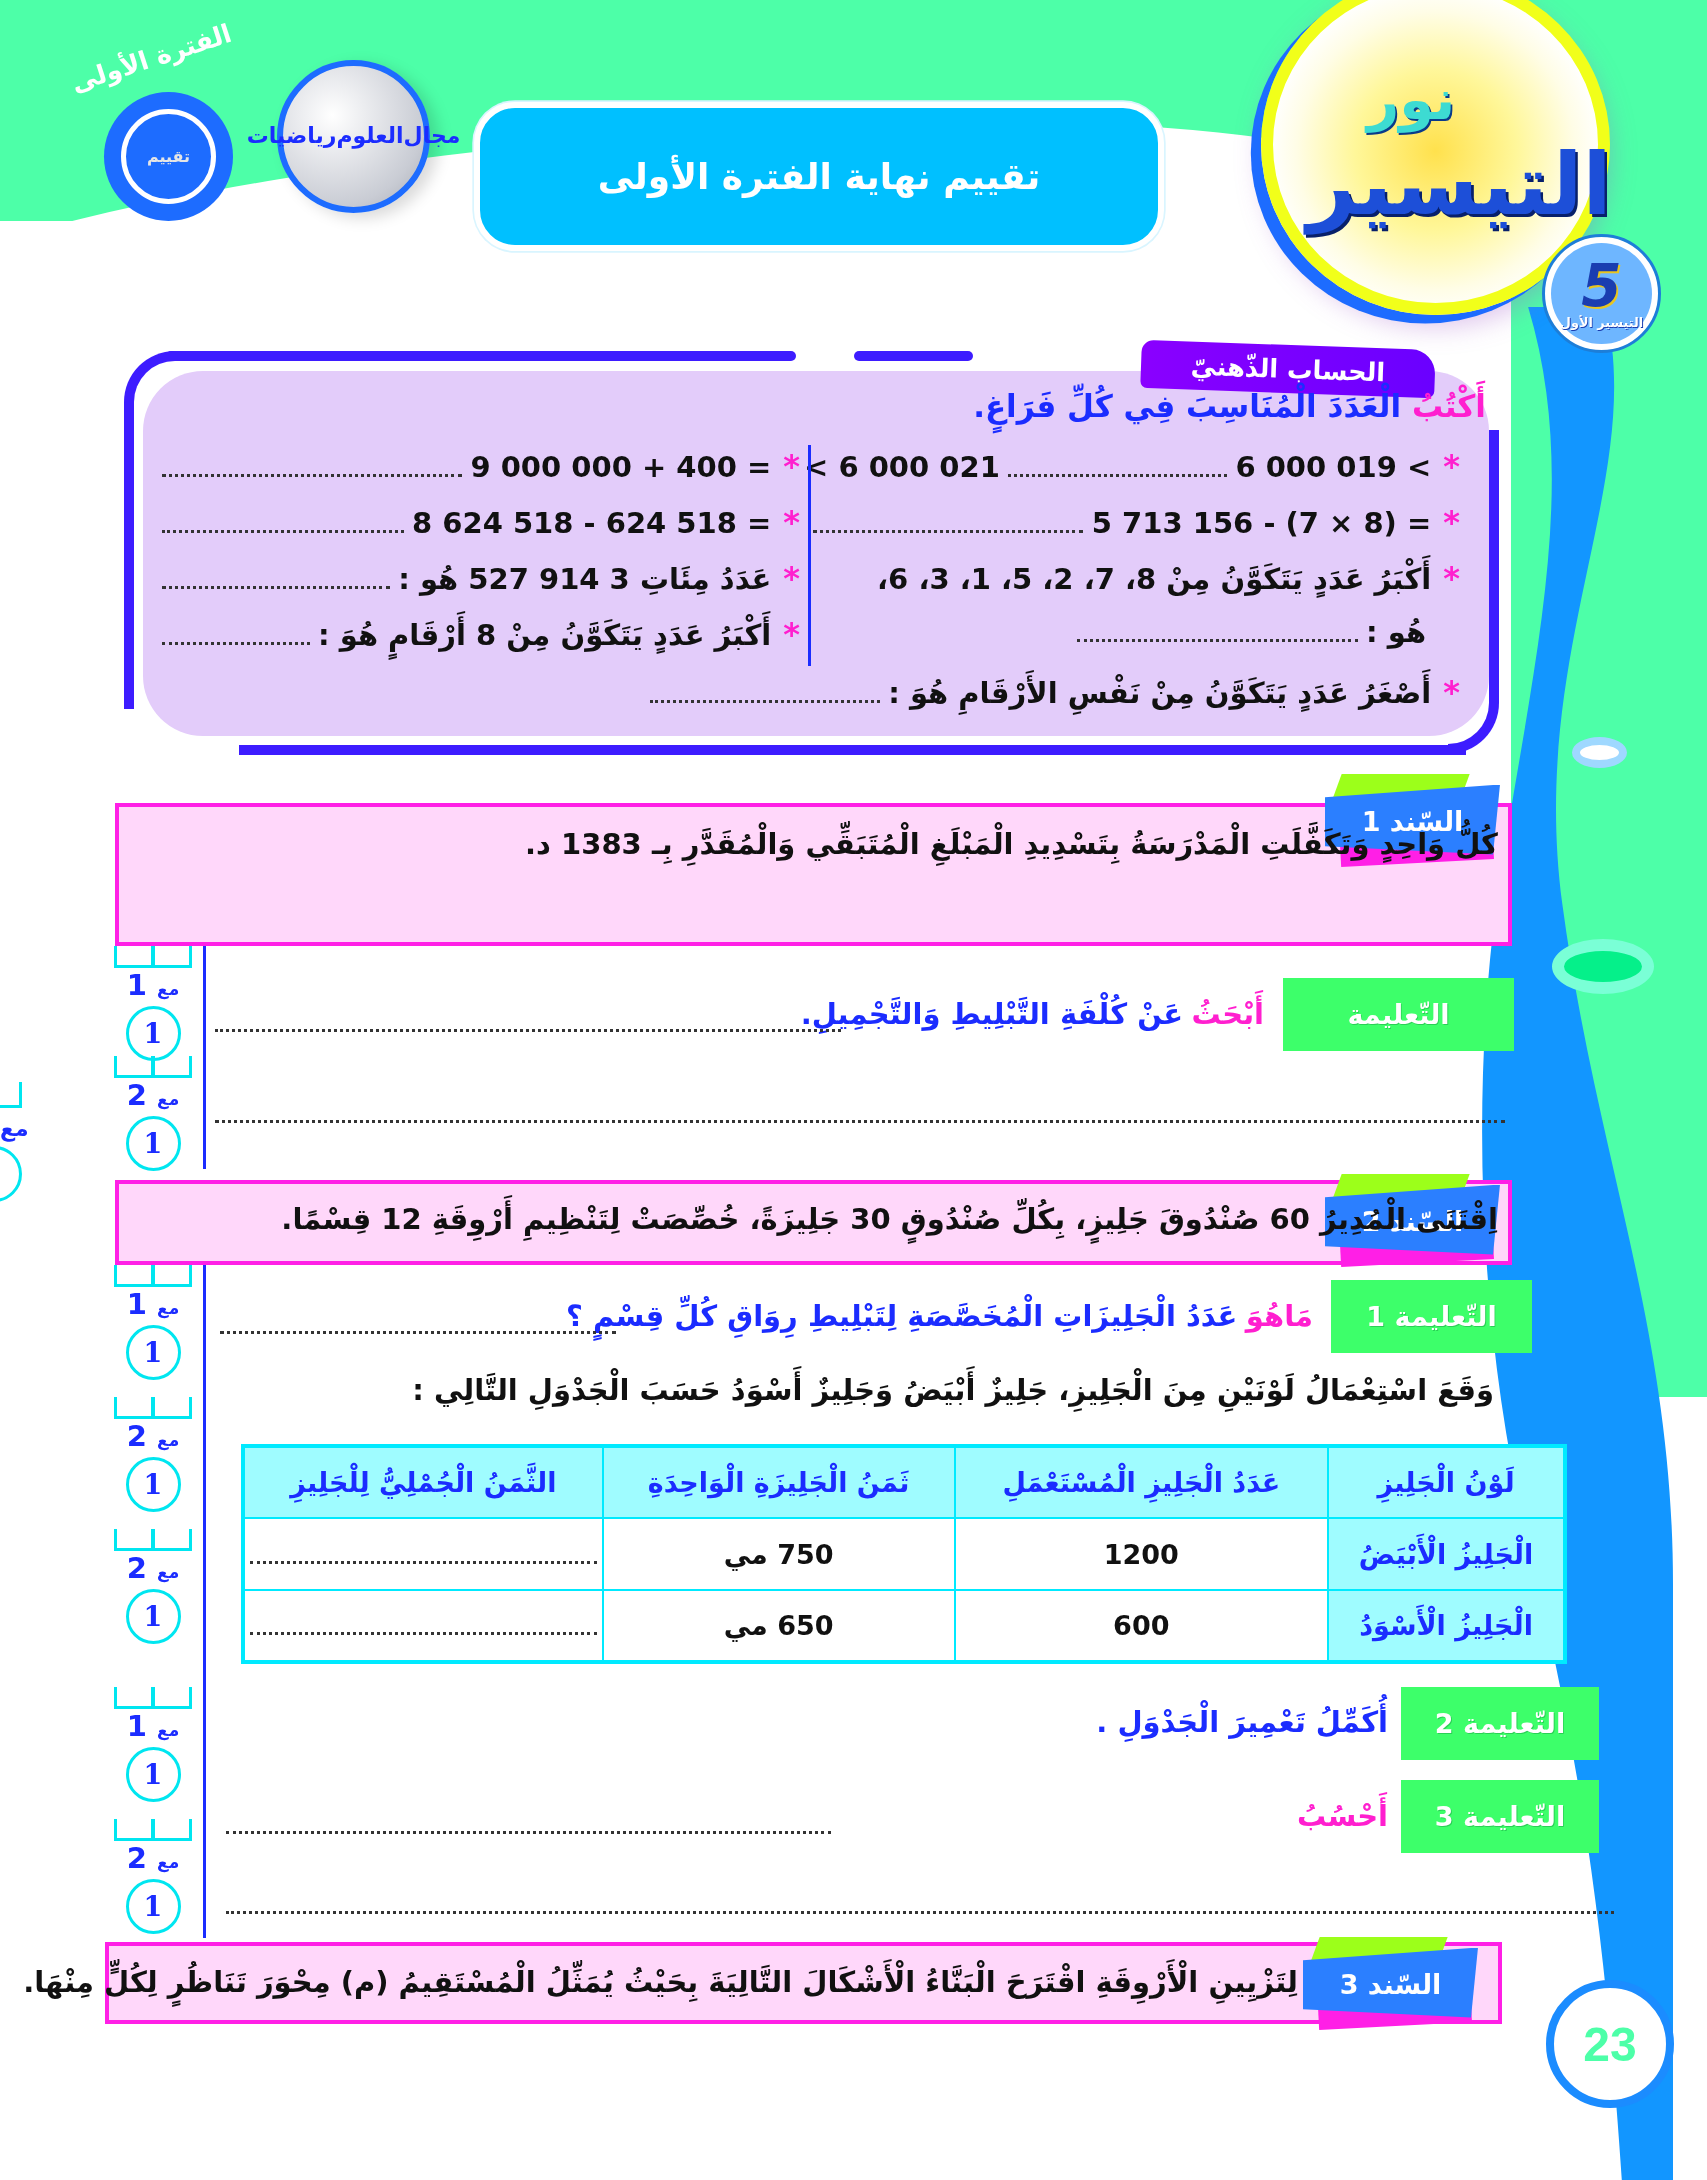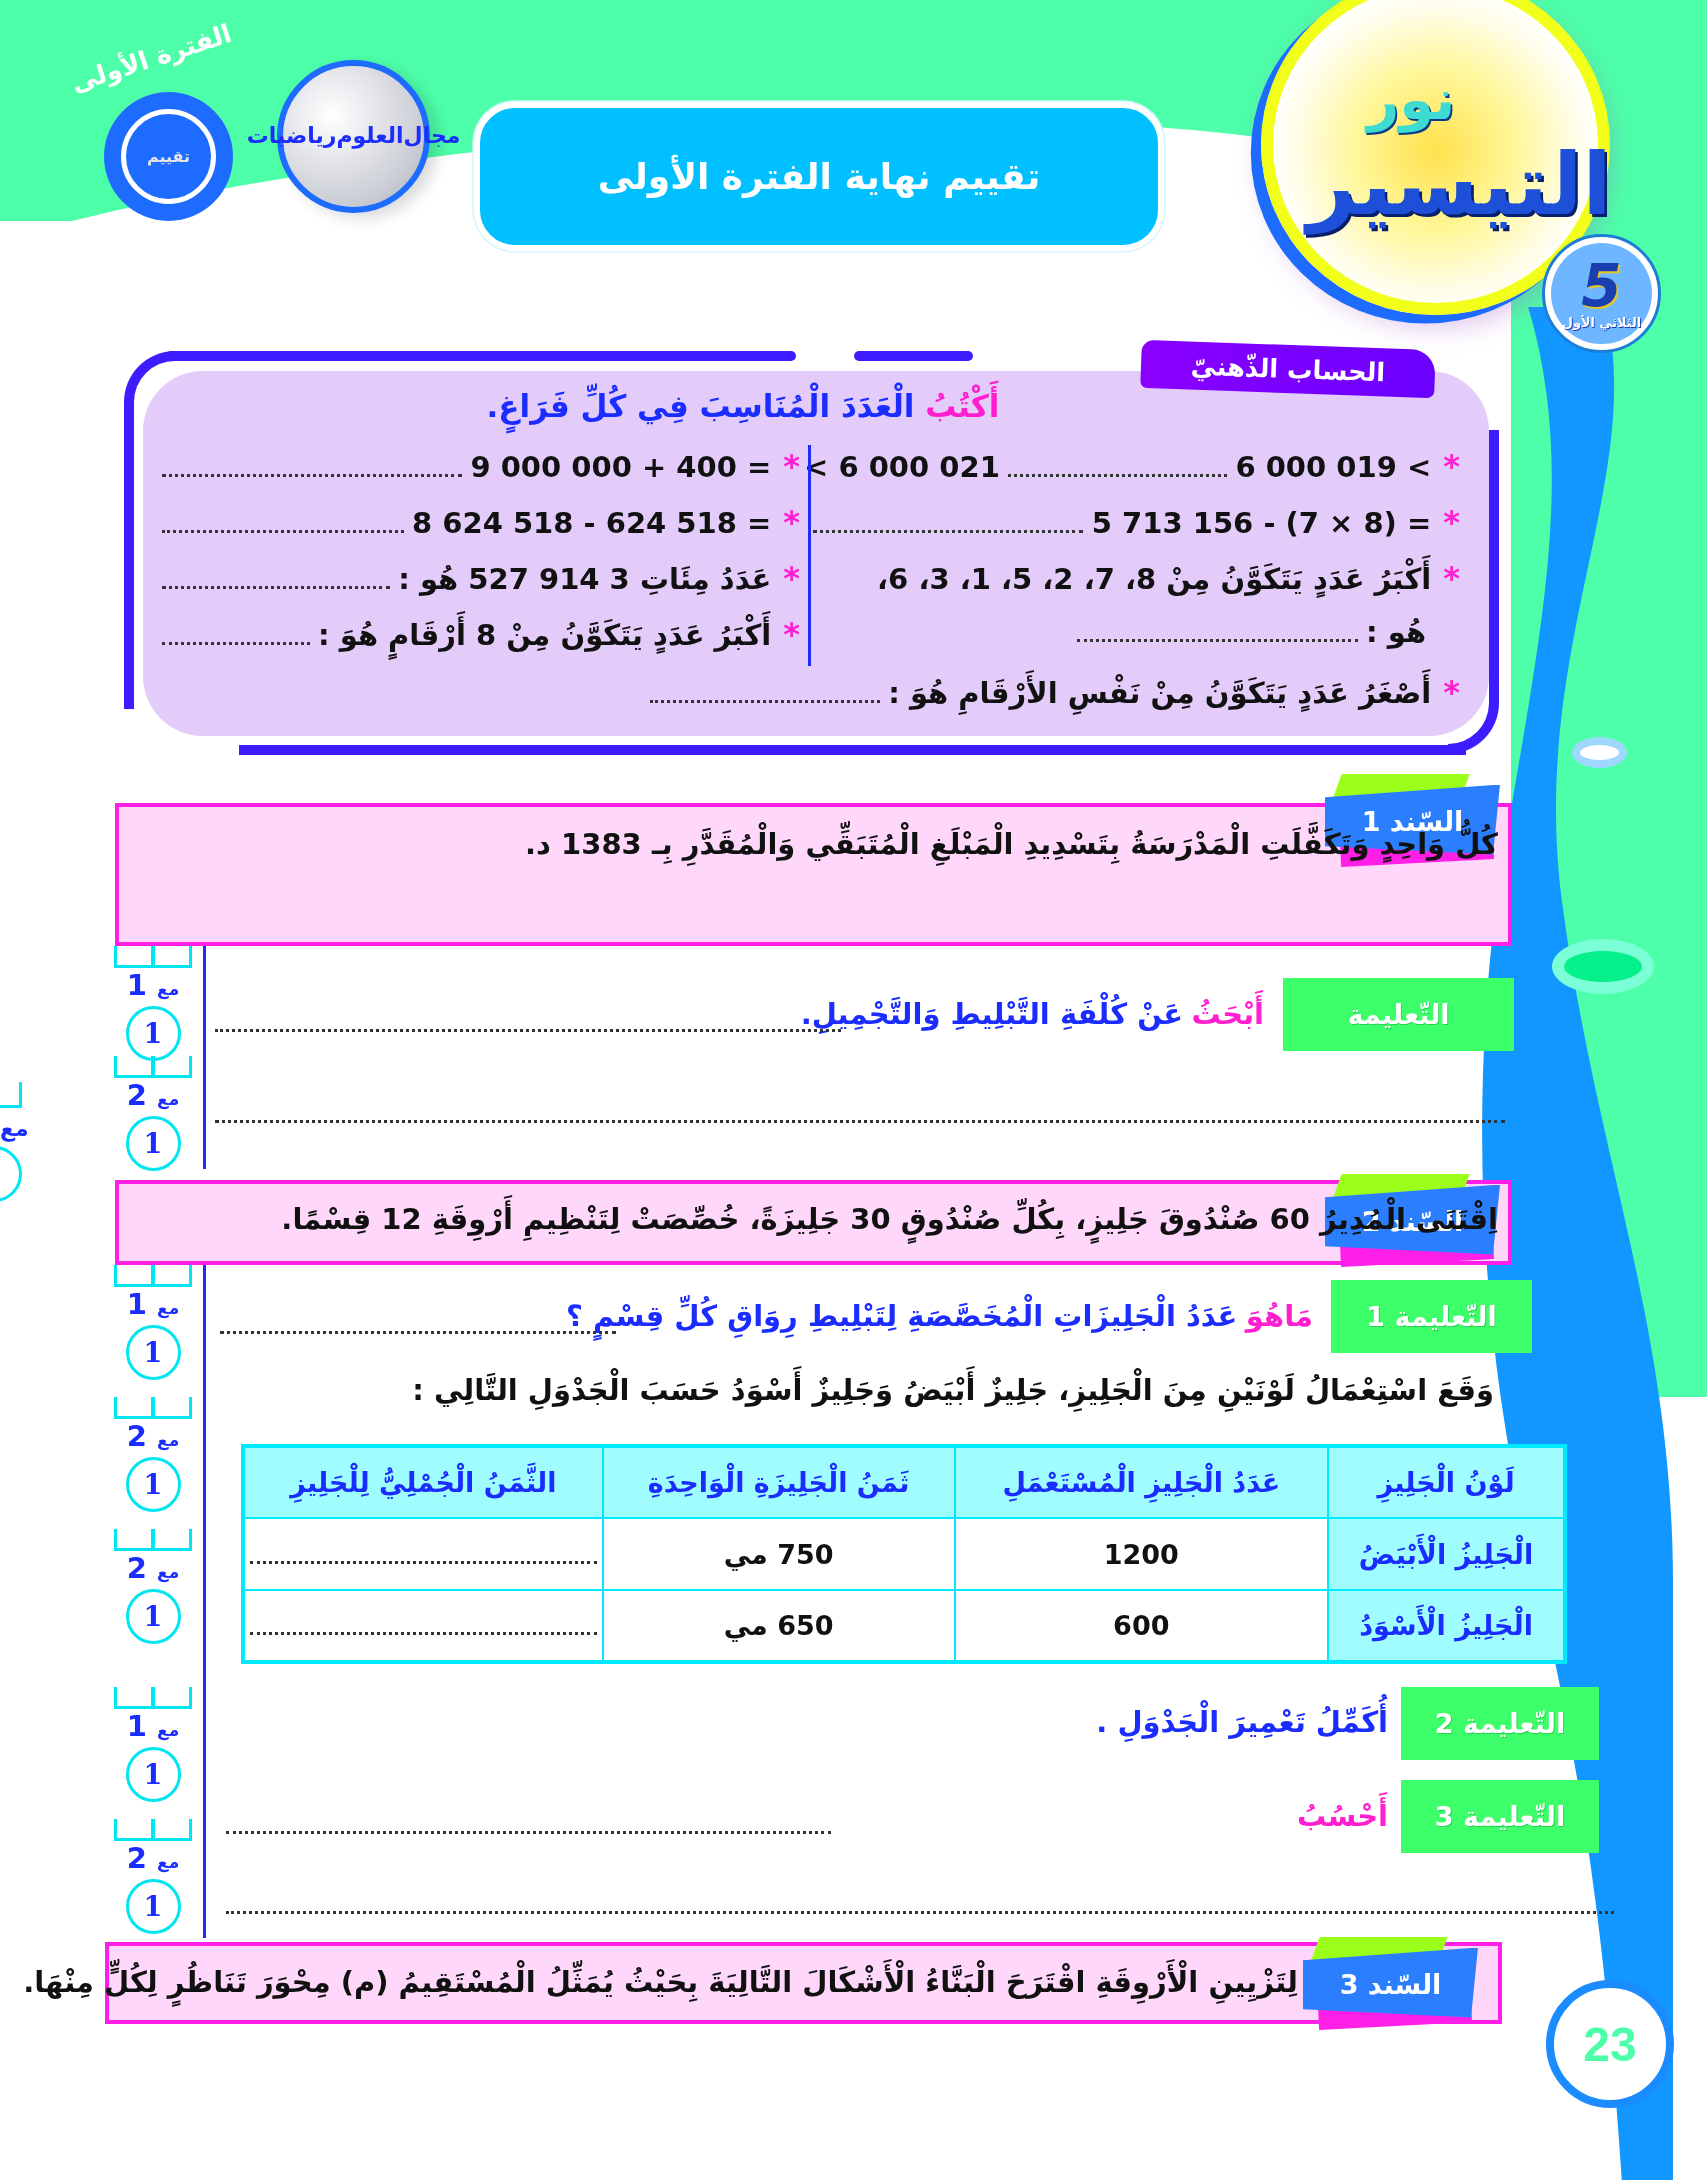--- a/index.html
+++ b/index.html
@@ -37,21 +37,21 @@
 
   
   .mm-frame-top1 { position: absolute; left: 166px; top: 351px; width: 630px; height: 10.2px; background: #3d1cff; border-radius: 5.1px; }
   .mm-frame-top2 { position: absolute; left: 854px; top: 351px; width: 119px; height: 10.2px; background: #3d1cff; border-radius: 5.1px; }
   .mm-frame-left { position: absolute; left: 124px; top: 351px; width: 60px; height: 358px; border-left: 10.2px solid #3d1cff; border-top: 10.2px solid #3d1cff; border-radius: 51px 0 0 0; }
   .mm-frame-right { position: absolute; left: 1448px; top: 430px; width: 51px; height: 324px; border-right: 10.2px solid #3d1cff; border-bottom: 10.2px solid #3d1cff; border-radius: 0 0 51px 0; }
   .mm-frame-bottom { position: absolute; left: 239px; top: 745px; width: 1227px; height: 10.2px; background: #3d1cff; }
   .mm-panel { position: absolute; left: 143px; top: 371px; width: 1346px; height: 365px; background: #e3ccfa; border-radius: 60px; }
   .mm-tag { position: absolute; left: 1141px; top: 345px; width: 294px; height: 48px; background: linear-gradient(90deg, #8a00ff, #6a00ff); border-radius: 12px 24px 6.8px 6.8px; transform: rotate(2deg); display: flex; align-items: center; justify-content: center; }
   .mm-tag span { color: #ffffff; font-size: 25.6px; font-weight: bold; }
-  .mm-instruction { position: absolute; left: 0; right: 0; top: 388px; text-align: center; padding-right: 221px; font-size: 31px; font-weight: bold; color: #1b2cff; }
+  .mm-instruction { position: absolute; left: 0; right: 0; top: 388px; padding-right: 221px; font-size: 31px; font-weight: bold; color: #1b2cff; }
   .mm-instruction .verb { color: #ff1fcf; }
 
   .mm-col { position: absolute; top: 447px; font-size: 29px; font-weight: bold; color: #111; }
   .mm-col.right { right: 247px; width: 656px; }
   .mm-col.left { left: 153px; width: 647px; }
   .mm-divider { position: absolute; left: 808px; top: 445px; width: 2.6px; height: 221px; background: #1b2cff; }
   .mm-row { display: flex; align-items: baseline; height: 56px; white-space: nowrap; }
   .mm-row .star { color: #ff1fcf; margin-left: 12px; font-size: 32px; }
   .dots { flex: 1; border-bottom: 3.4px dotted #333; margin: 0 8.5px; height: 20.4px; min-width: 34px; }
   .dots.fixed { flex: none; }
@@ -130,21 +130,21 @@
   </div>
 </div>
 
 <div class="logo">
   <div class="logo-top">نور</div>
   <div class="logo-main">التيسير</div>
 </div>
 <div class="grade-badge">
   <div class="grade-inner">
     <div class="grade-num">5</div>
-    <div class="grade-label">الثلاثي الأول</div>
+    <div class="grade-label">التيسير الأول</div>
   </div>
 </div>
 
 <div class="mm-panel"></div>
 <div class="mm-frame-top1"></div>
 <div class="mm-frame-top2"></div>
 <div class="mm-frame-left"></div>
 <div class="mm-frame-right"></div>
 <div class="mm-frame-bottom"></div>
 <div class="mm-tag">

